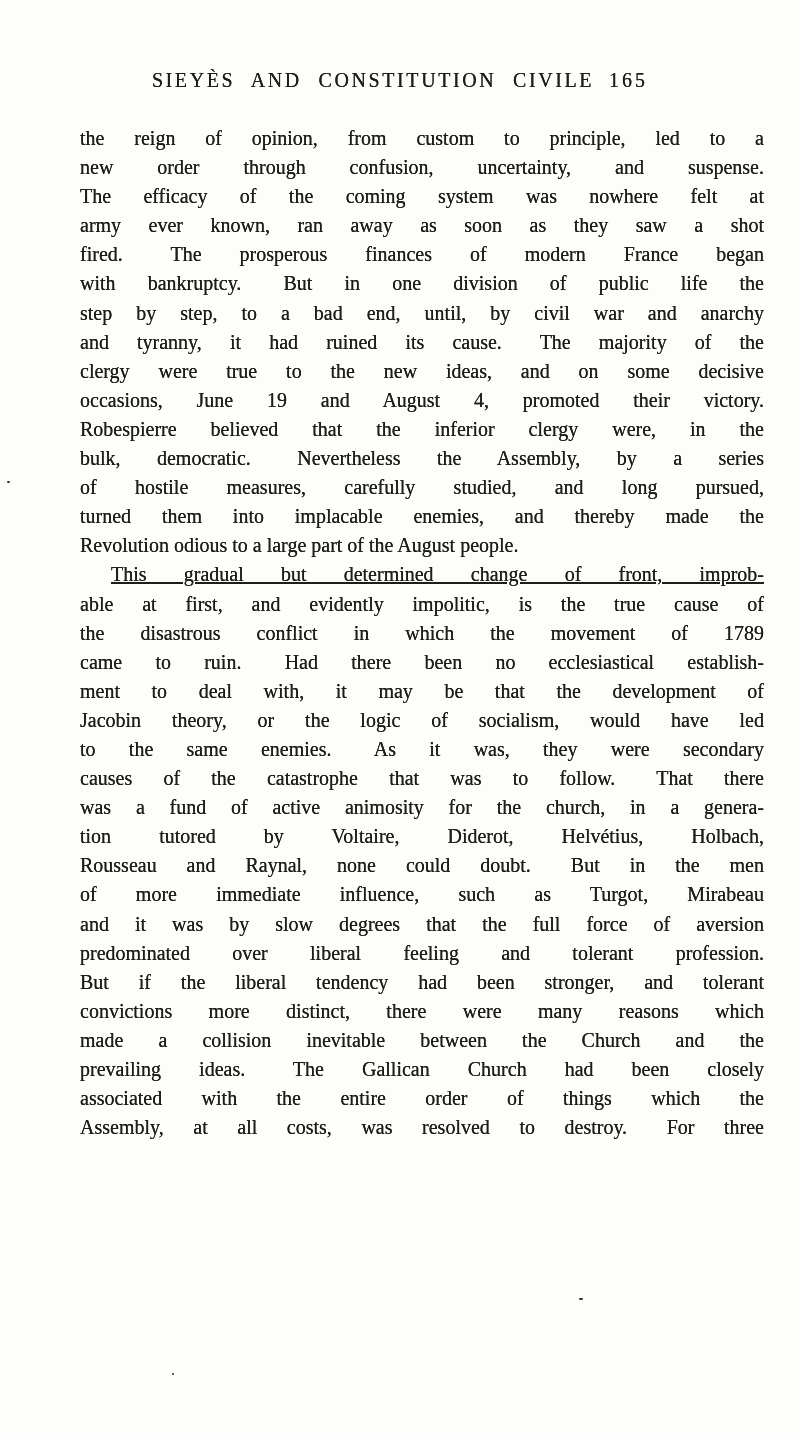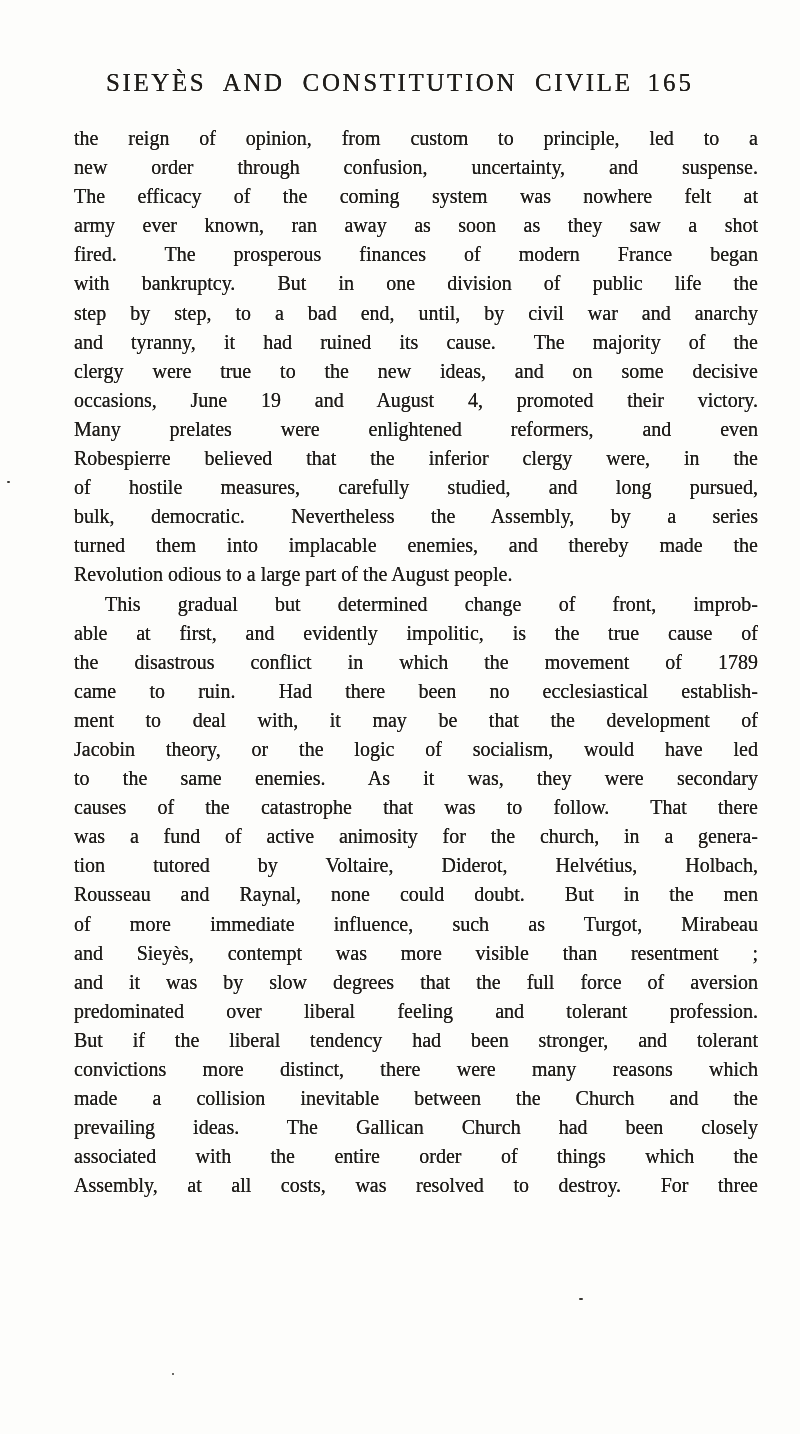--- a/index.html
+++ b/index.html
@@ -18,48 +18,48 @@
     inset: 0;
   }
   .running-header {
     position: absolute;
     top: 69px;
     left: 0;
     width: 100%;
     display: flex;
     justify-content: center;
     align-items: baseline;
-    font-size: 25px;
+    font-size: 20px;
     letter-spacing: 2.6px;
     word-spacing: 9px;
     white-space: nowrap;
     text-shadow: 0 0 0.35px currentColor;
   }
   .header-page-number {
     margin-left: 15px;
     letter-spacing: 3px;
   }
   .page-body {
     position: absolute;
-    left: 74px;
+    left: 80px;
     top: 124px;
     width: 684px;
     font-size: 20px;
     line-height: 29.1px;
     text-shadow: 0 0 0.35px currentColor;
   }
   .paragraph { margin: 0; }
   .line {
     height: 29.1px;
     text-align: justify;
     text-align-last: justify;
     white-space: normal;
   }
   .line.no-justify { text-align-last: left; }
-  .line.indent { text-indent: 31px; }
+  .line.indent { text-indent: 31px; text-decoration: underline; }
   .speck {
     position: absolute;
     background: #3a3835;
     border-radius: 1px;
   }
   .speck-1 { left: 7px;   top: 481px;  width: 3px; height: 2px; }
   .speck-2 { left: 579px; top: 1298px; width: 4px; height: 2px; }
   .speck-3 { left: 172px; top: 1373px; width: 2px; height: 2px; }
 </style>
 </head>
@@ -77,41 +77,39 @@
         <div class="line">the reign of opinion, from custom to principle, led to a</div>
         <div class="line">new order through confusion, uncertainty, and suspense.</div>
         <div class="line">The efficacy of the coming system was nowhere felt at</div>
         <div class="line">army ever known, ran away as soon as they saw a shot</div>
         <div class="line">fired.  The prosperous finances of modern France began</div>
         <div class="line">with bankruptcy.  But in one division of public life the</div>
         <div class="line">step by step, to a bad end, until, by civil war and anarchy</div>
         <div class="line">and tyranny, it had ruined its cause.  The majority of the</div>
         <div class="line">clergy were true to the new ideas, and on some decisive</div>
         <div class="line">occasions, June 19 and August 4, promoted their victory.</div>
-        <div class="line">Many prelates were enlightened reformers, and even</div>
         <div class="line">Robespierre believed that the inferior clergy were, in the</div>
+        <div class="line">bulk, democratic.  Nevertheless the Assembly, by a series</div>
         <div class="line">of hostile measures, carefully studied, and long pursued,</div>
-        <div class="line">bulk, democratic.  Nevertheless the Assembly, by a series</div>
         <div class="line">turned them into implacable enemies, and thereby made the</div>
         <div class="line no-justify">Revolution odious to a large part of the August people.</div>
       </div>
       <div class="paragraph">
         <div class="line indent">This gradual but determined change of front, improb-</div>
         <div class="line">able at first, and evidently impolitic, is the true cause of</div>
         <div class="line">the disastrous conflict in which the movement of 1789</div>
         <div class="line">came to ruin.  Had there been no ecclesiastical establish-</div>
         <div class="line">ment to deal with, it may be that the development of</div>
         <div class="line">Jacobin theory, or the logic of socialism, would have led</div>
         <div class="line">to the same enemies.  As it was, they were secondary</div>
         <div class="line">causes of the catastrophe that was to follow.  That there</div>
         <div class="line">was a fund of active animosity for the church, in a genera-</div>
         <div class="line">tion tutored by Voltaire, Diderot, Helvétius, Holbach,</div>
         <div class="line">Rousseau and Raynal, none could doubt.  But in the men</div>
         <div class="line">of more immediate influence, such as Turgot, Mirabeau</div>
-        <div class="line">and Sieyès, contempt was more visible than resentment ;</div>
         <div class="line">and it was by slow degrees that the full force of aversion</div>
         <div class="line">predominated over liberal feeling and tolerant profession.</div>
         <div class="line">But if the liberal tendency had been stronger, and tolerant</div>
         <div class="line">convictions more distinct, there were many reasons which</div>
         <div class="line">made a collision inevitable between the Church and the</div>
         <div class="line">prevailing ideas.  The Gallican Church had been closely</div>
         <div class="line">associated with the entire order of things which the</div>
         <div class="line">Assembly, at all costs, was resolved to destroy.  For three</div>
       </div>
     </main>

